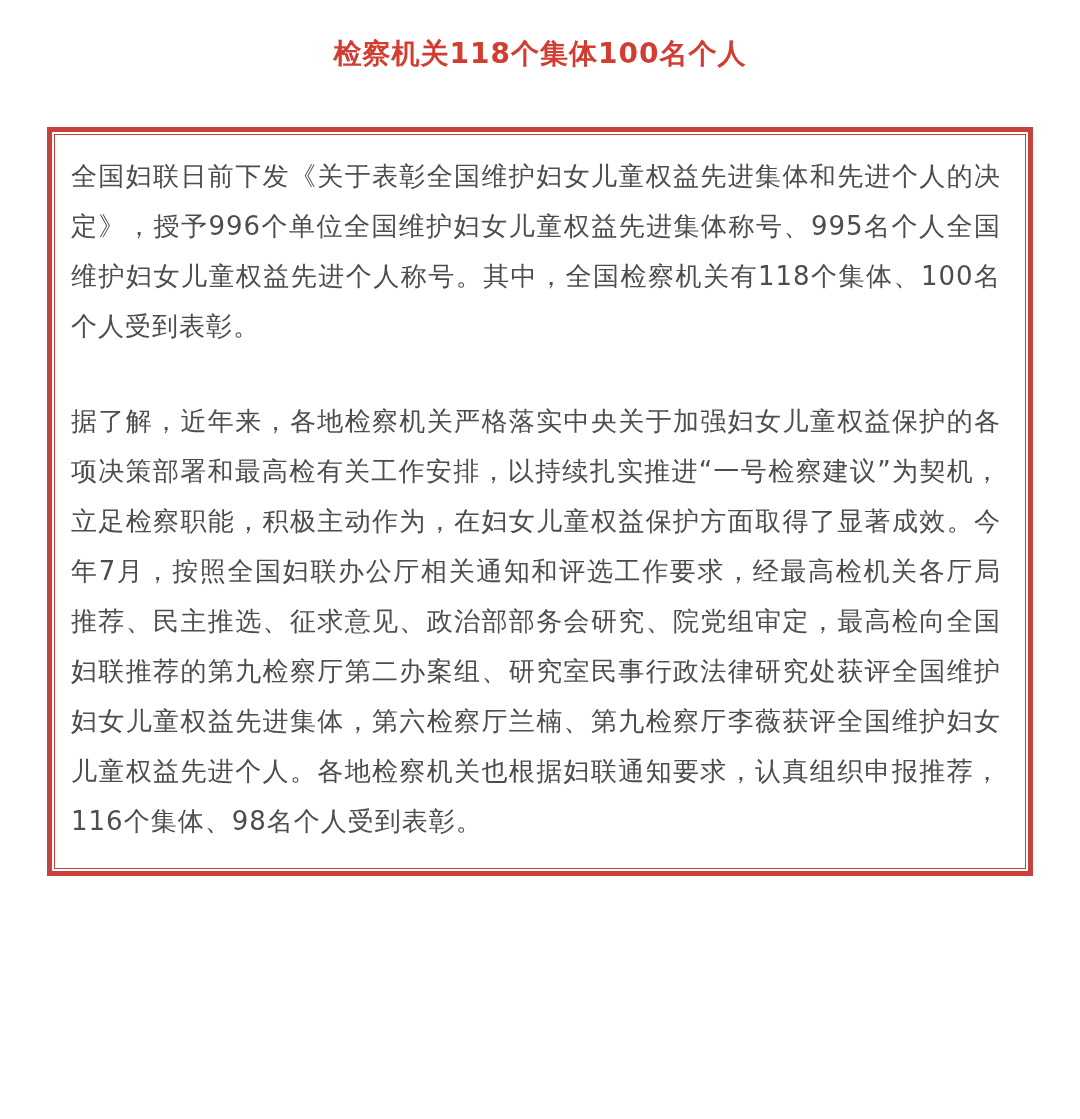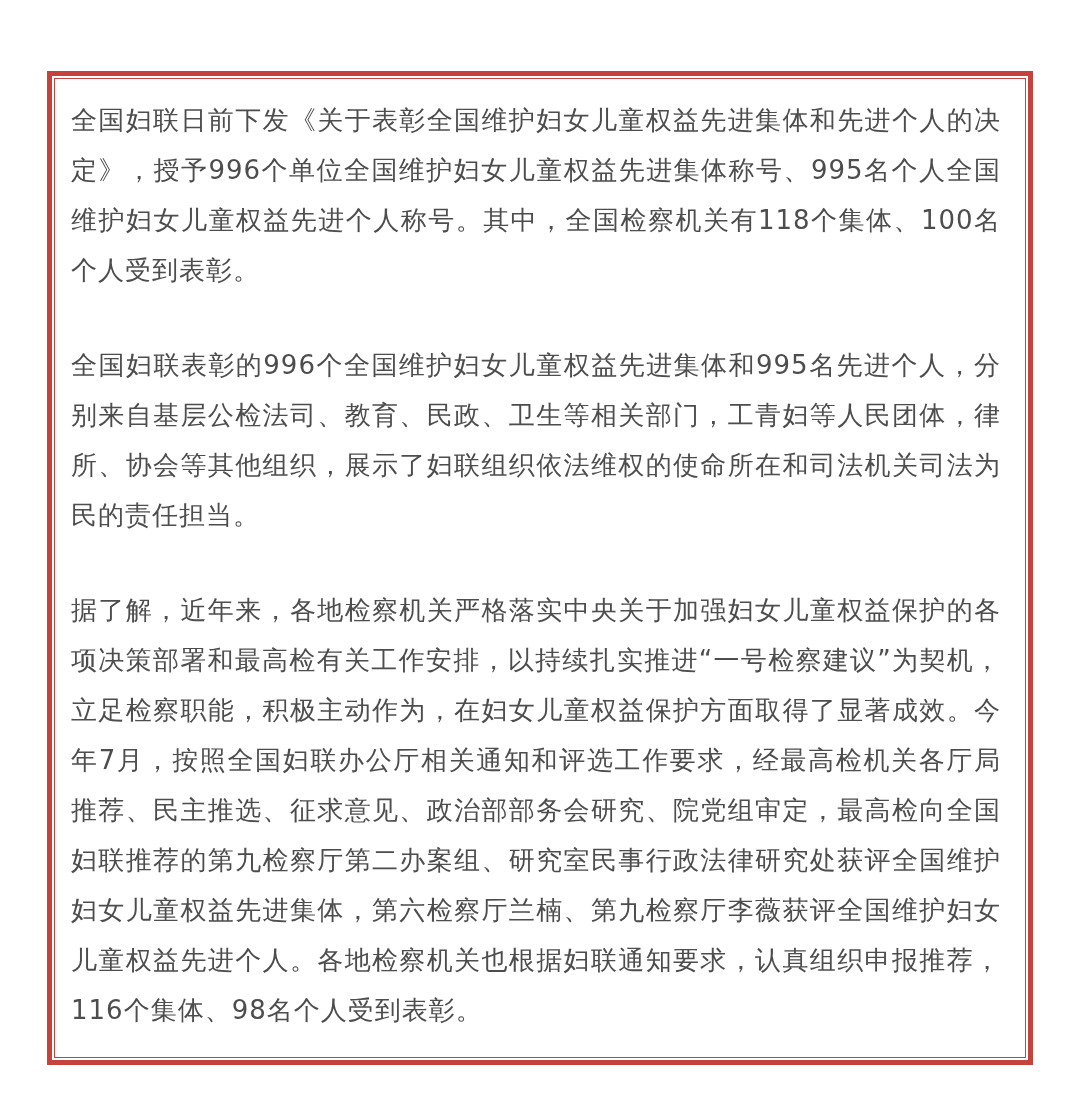--- a/index.html
+++ b/index.html
@@ -53,23 +53,23 @@
   .para:last-child {
     margin-bottom: 0;
   }
 </style>
 </head>
 <body>
 
 <div class="page">
 
   <div class="title-block">
+    <div class="title-line">检察机关118个集体100名个人</div>
   </div>
 
   <div class="article-box">
     <div class="article-inner">
       <p class="para">全国妇联日前下发《关于表彰全国维护妇女儿童权益先进集体和先进个人的决定》，授予996个单位全国维护妇女儿童权益先进集体称号、995名个人全国维护妇女儿童权益先进个人称号。其中，全国检察机关有118个集体、100名个人受到表彰。</p>
-      <p class="para">全国妇联表彰的996个全国维护妇女儿童权益先进集体和995名先进个人，分别来自基层公检法司、教育、民政、卫生等相关部门，工青妇等人民团体，律所、协会等其他组织，展示了妇联组织依法维权的使命所在和司法机关司法为民的责任担当。</p>
       <p class="para">据了解，近年来，各地检察机关严格落实中央关于加强妇女儿童权益保护的各项决策部署和最高检有关工作安排，以持续扎实推进“一号检察建议”为契机，立足检察职能，积极主动作为，在妇女儿童权益保护方面取得了显著成效。今年7月，按照全国妇联办公厅相关通知和评选工作要求，经最高检机关各厅局推荐、民主推选、征求意见、政治部部务会研究、院党组审定，最高检向全国妇联推荐的第九检察厅第二办案组、研究室民事行政法律研究处获评全国维护妇女儿童权益先进集体，第六检察厅兰楠、第九检察厅李薇获评全国维护妇女儿童权益先进个人。各地检察机关也根据妇联通知要求，认真组织申报推荐，116个集体、98名个人受到表彰。</p>
     </div>
   </div>
 
 </div>
 
 </body></html>

